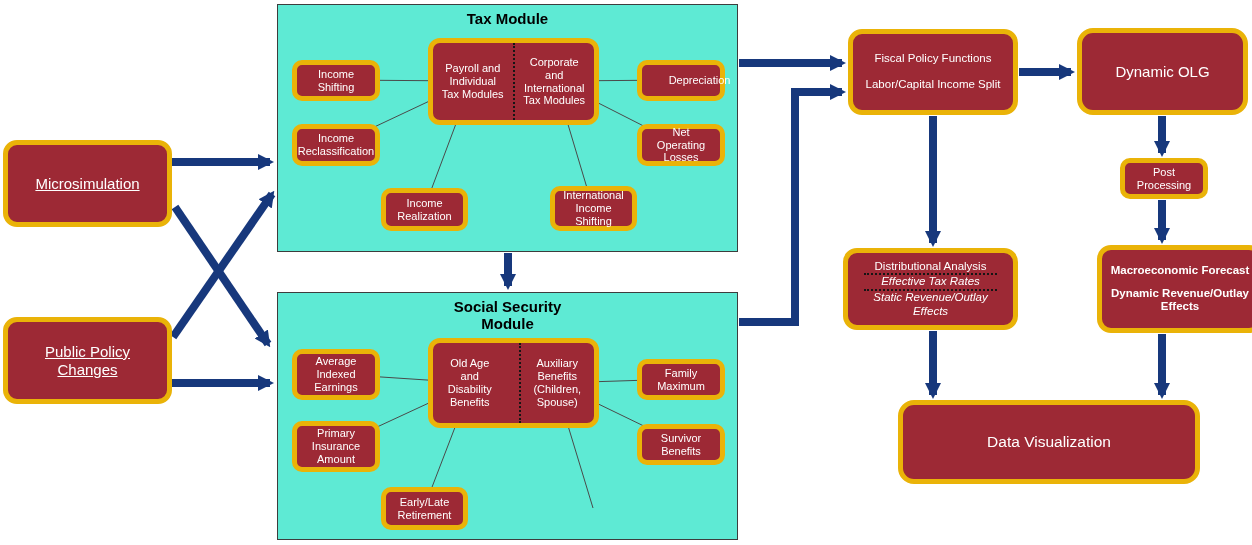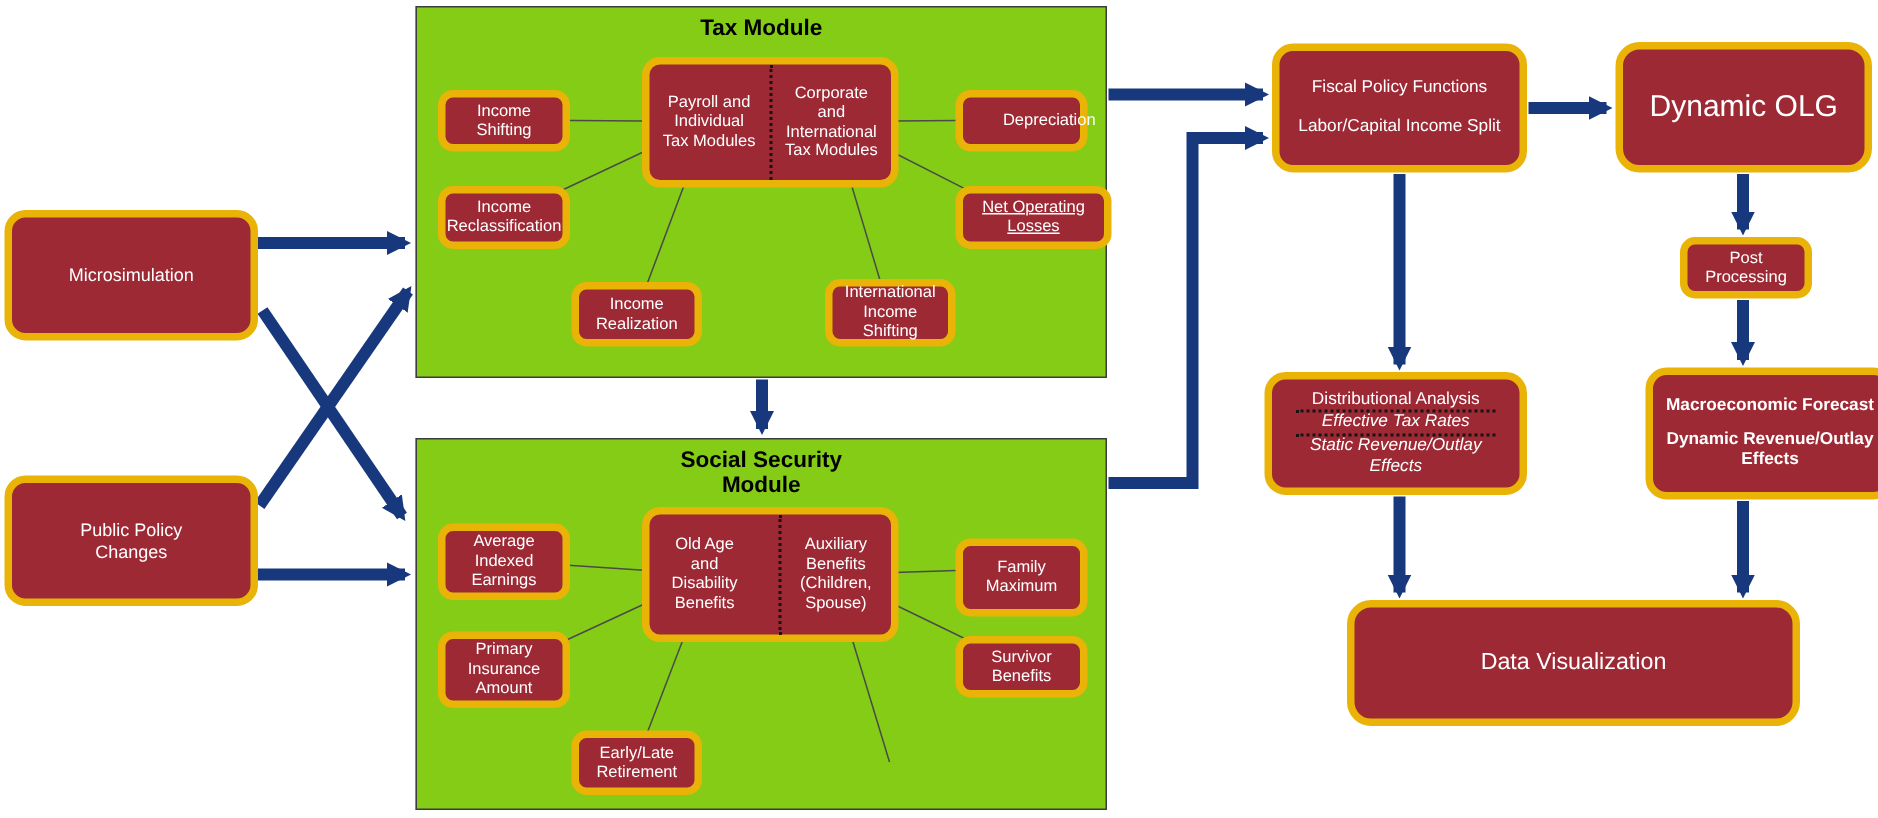--- a/index.html
+++ b/index.html
@@ -2,32 +2,32 @@
 <html style="--maroon: #9d2935; --navy: #17387c; --connector: #4a4a4a; --container-border: #3d3d3d;"><head>
 <meta charset="utf-8">
 <style>
   :root{
     --maroon:#9d2935; --navy:#17387c; --ink:#111111;
     --container-border:#3d3d3d; --connector:#4a4a4a;
   }
   html,body{margin:0;padding:0;background:#ffffff;}
   .stage{position:relative;width:1252px;height:545px;background:#ffffff;
          font-family:"Liberation Sans",sans-serif;overflow:hidden;}
-  .container{position:absolute;background:#84cc16;border:1px solid var(--container-border);
+  .container{position:absolute;background:#5eead4;border:1px solid var(--container-border);
              box-sizing:border-box;z-index:1;}
   .container-title{position:absolute;top:5px;left:0;width:100%;text-align:center;
                    font-weight:bold;font-size:15px;color:#000;z-index:12;line-height:1.15;}
   .container-title.wrap{left:50%;width:140px;transform:translateX(-50%);}
   svg.layer{position:absolute;left:0;top:0;z-index:5;}
   .rbox{position:absolute;background:var(--maroon);color:#fff;border:5px solid #eab308;
         border-radius:10px;display:flex;align-items:center;justify-content:center;
         text-align:center;font-size:11px;line-height:1.18;padding:2px 5px;
         box-sizing:border-box;z-index:10;}
   .r14{border-radius:14px;} .r16{border-radius:16px;}
-  .fs15{font-size:12px;} .fs155{font-size:15.5px;} .fs18{font-size:20px;}
+  .fs15{font-size:15px;text-decoration:underline;} .fs155{font-size:15.5px;} .fs18{font-size:15px;}
   .split{display:flex;padding:0;align-items:stretch;font-size:11px;border-radius:12px;}
   .split .cell{flex:1;display:flex;align-items:center;justify-content:center;
                text-align:center;padding:4px 7px;}
   .split .cell + .cell{border-left:2px dotted #151515;}
   .stack{display:flex;flex-direction:column;padding:16px;align-items:stretch;font-size:11.5px;}
   .stack .row{flex:1;display:flex;align-items:center;justify-content:center;padding:0 4px;}
   .stack .row + .row{border-top:2px dotted #151515;font-style:italic;}
   .duo{display:flex;flex-direction:column;justify-content:space-evenly;
        padding:5px 8px;font-size:11.5px;}
   .thin{stroke:var(--connector);stroke-width:1;}
@@ -85,31 +85,31 @@
   <div class="rbox r14 fs15" style="left:3px;top:317px;width:169px;height:87px;padding:2px 20px;">Public Policy Changes</div>
 
   <div class="rbox" style="left:292px;top:60px;width:88px;height:41px;">Income Shifting</div>
   <div class="rbox" style="left:292px;top:124px;width:88px;height:42px;">Income Reclassification</div>
   <div class="rbox" style="left:381px;top:188px;width:87px;height:43px;">Income Realization</div>
   <div class="rbox split" style="left:428px;top:38px;width:171px;height:87px;">
     <div class="cell">Payroll and Individual Tax Modules</div>
     <div class="cell">Corporate and International Tax Modules</div>
   </div>
   <div class="rbox" style="left:637px;top:60px;width:88px;height:41px;padding-left:42px;">Depreciation</div>
-  <div class="rbox" style="left:637px;top:124px;width:104px;height:42px;text-decoration:underline;">Net Operating Losses</div>
+  <div class="rbox" style="left:637px;top:124px;width:88px;height:42px;">Net Operating Losses</div>
   <div class="rbox" style="left:550px;top:186px;width:87px;height:45px;">International Income Shifting</div>
 
   <div class="rbox" style="left:292px;top:421px;width:88px;height:51px;">Primary Insurance Amount</div>
   <div class="rbox" style="left:292px;top:349px;width:88px;height:51px;">Average Indexed Earnings</div>
   <div class="rbox" style="left:381px;top:487px;width:87px;height:43px;">Early/Late Retirement</div>
   <div class="rbox split" style="left:428px;top:338px;width:171px;height:90px;gap:12px;">
     <div class="cell">Old Age and Disability Benefits</div>
     <div class="cell">Auxiliary Benefits (Children, Spouse)</div>
   </div>
-  <div class="rbox" style="left:637px;top:359px;width:88px;height:52px;">Family Maximum</div>
+  <div class="rbox" style="left:637px;top:359px;width:88px;height:41px;">Family Maximum</div>
   <div class="rbox" style="left:637px;top:424px;width:88px;height:41px;">Survivor Benefits</div>
 
   <div class="rbox r14 duo" style="left:848px;top:29px;width:170px;height:86px;">
     <div>Fiscal Policy Functions</div>
     <div>Labor/Capital Income Split</div>
   </div>
   <div class="rbox r16 fs18" style="left:1077px;top:28px;width:171px;height:87px;">Dynamic OLG</div>
   <div class="rbox" style="left:1120px;top:158px;width:88px;height:41px;padding:2px 14px;">Post Processing</div>
   <div class="rbox r14 stack" style="left:843px;top:248px;width:175px;height:82px;">
     <div class="row">Distributional Analysis</div>

